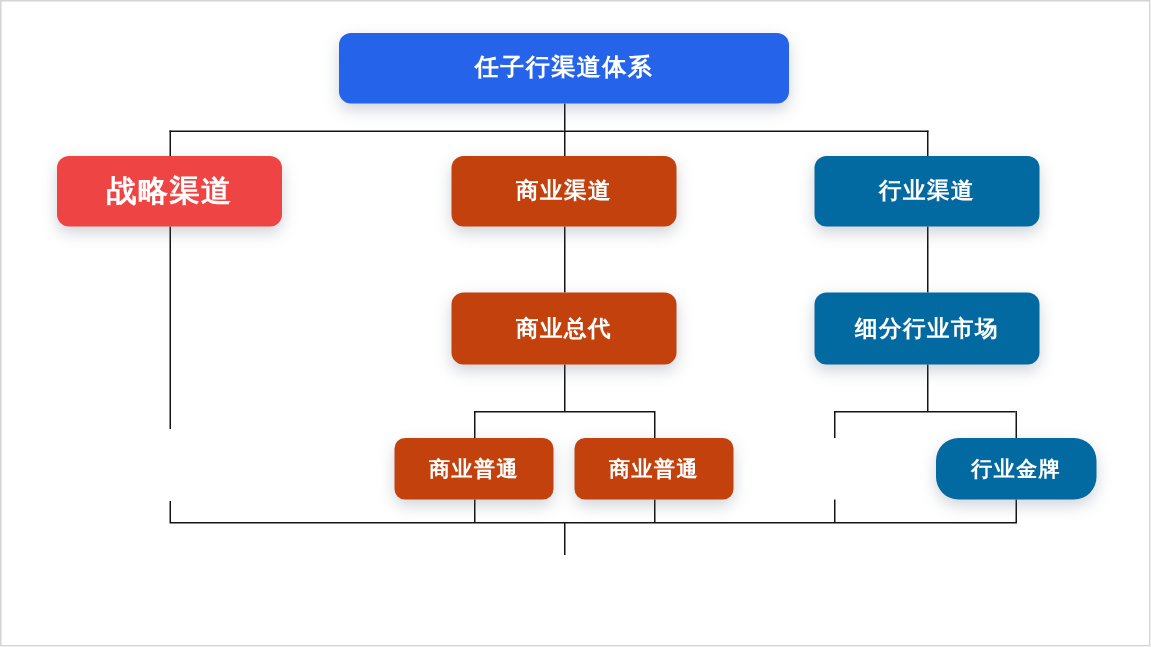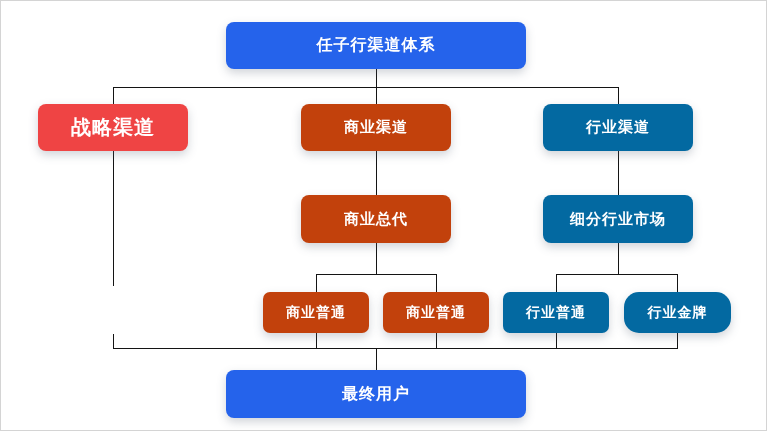--- a/index.html
+++ b/index.html
@@ -75,19 +75,17 @@
 
   <div class="node gold" style="left:542px;top:194px;width:150px;height:48px;">细分行业市场</div>
 
   <div class="node red" style="left:300px;top:194px;width:150px;height:48px;">商业总代</div>
 
 
   <div class="node red small" style="left:262px;top:291px;width:106px;height:41px;">商业普通</div>
 
   <div class="node red small" style="left:382px;top:291px;width:106px;height:41px;">商业普通</div>
 
-  <div class="node gold small" style="left:502px;top:291px;width:106px;height:41px;">行业普通</div>
 
   <div class="node gold small" style="left:623px;top:291px;width:107px;height:41px;border-radius:15px;">行业金牌</div>
 
-  <div class="node blue" style="left:225px;top:369px;width:300px;height:48px;">最终用户</div>
 
 </div>
 
 </body></html>

